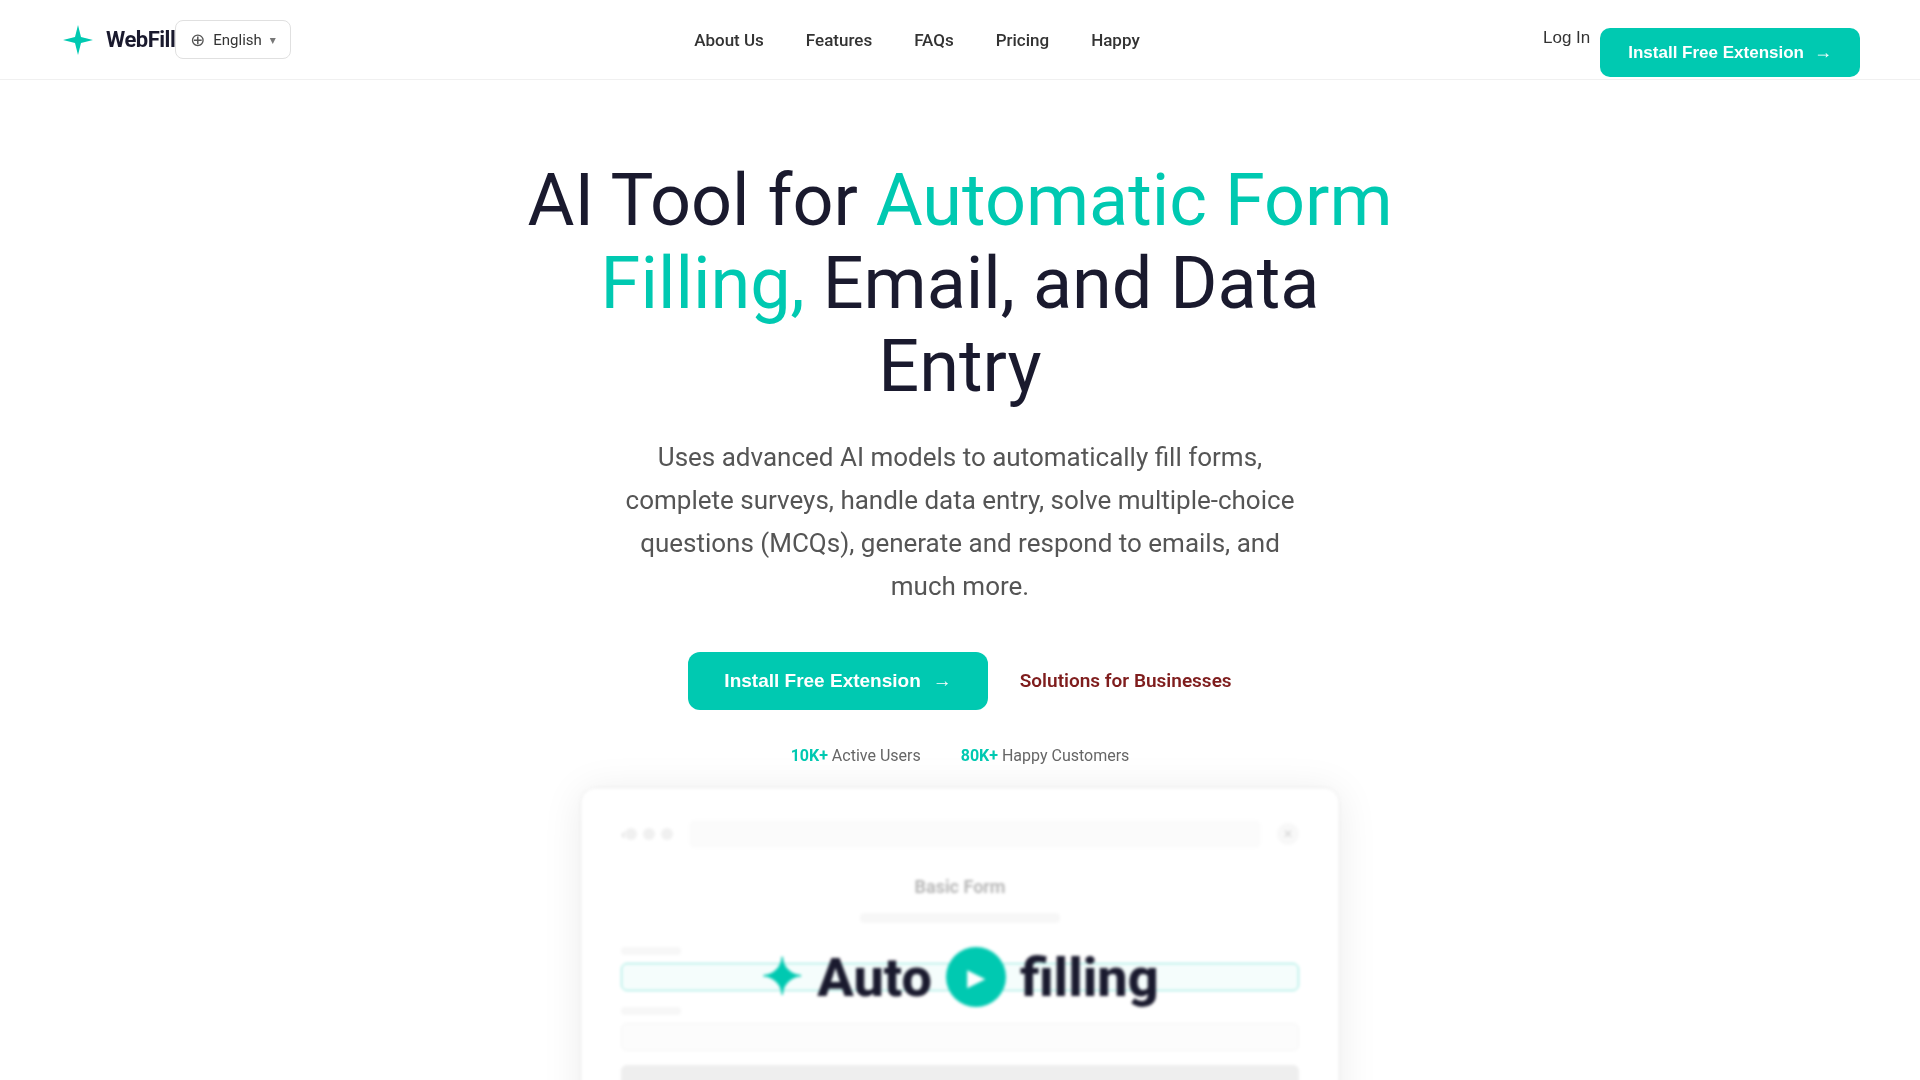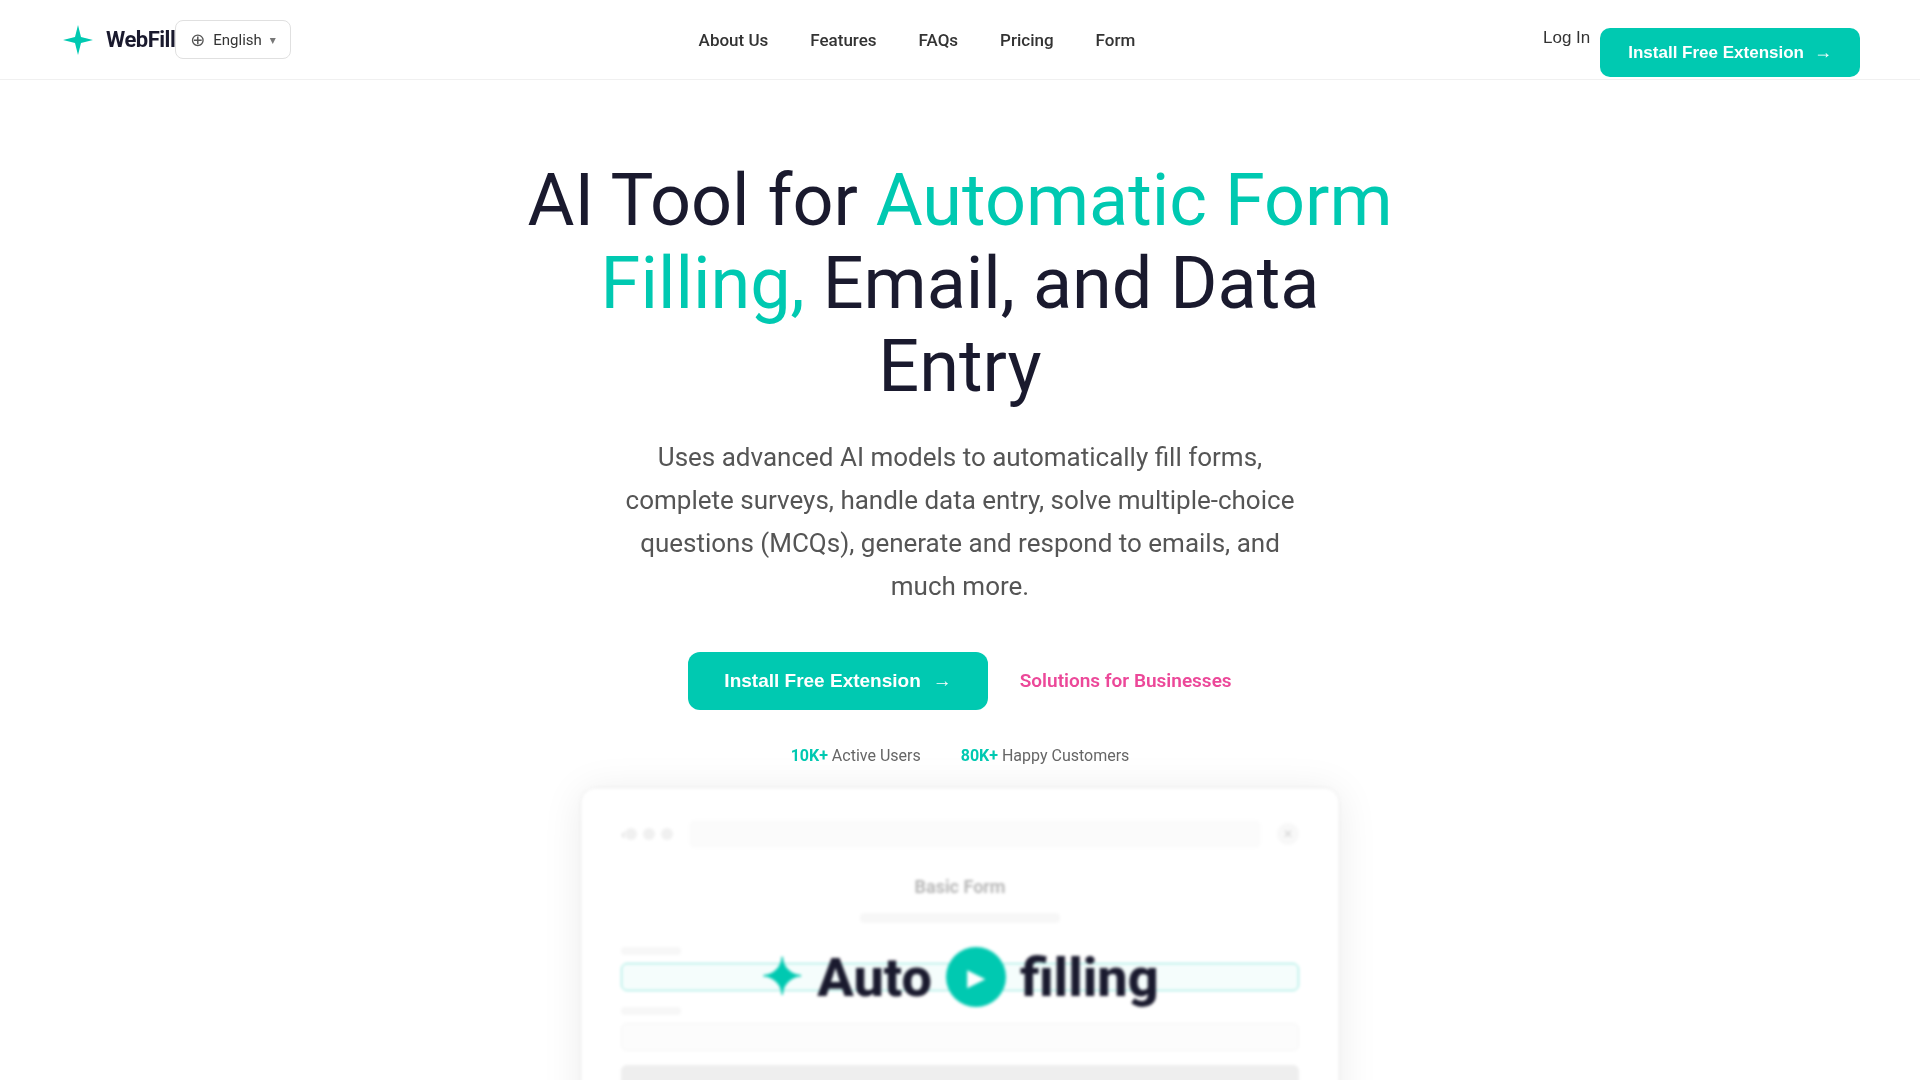--- a/index.html
+++ b/index.html
@@ -171,21 +171,21 @@
       border-radius: 12px;
       padding: 18px 36px;
       font-size: 19px;
       font-weight: 700;
       cursor: pointer;
     }
 
     .solutions-link {
       font-size: 19px;
       font-weight: 600;
-      color: #ec4899;
+      color: #7f1d1d;
       cursor: pointer;
       text-decoration: none;
     }
 
     .stats {
       display: flex;
       align-items: center;
       gap: 40px;
       font-size: 16px;
       color: #666;
@@ -368,21 +368,21 @@
       <span>English</span>
       <span class="lang-chevron">▾</span>
     </div>
   </div>
 
   <nav class="navbar-nav">
     <a class="nav-link" href="#">About Us</a>
     <a class="nav-link" href="#">Features</a>
     <a class="nav-link" href="#">FAQs</a>
     <a class="nav-link" href="#">Pricing</a>
-    <a class="nav-link" href="#">Form</a>
+    <a class="nav-link" href="#">Happy</a>
   </nav>
 
   <div class="navbar-right">
     <button class="login-btn">Log In</button>
     <button class="install-btn-nav">
       <span>Install Free Extension</span>
       <span class="arrow">→</span>
     </button>
   </div>
 </nav>

